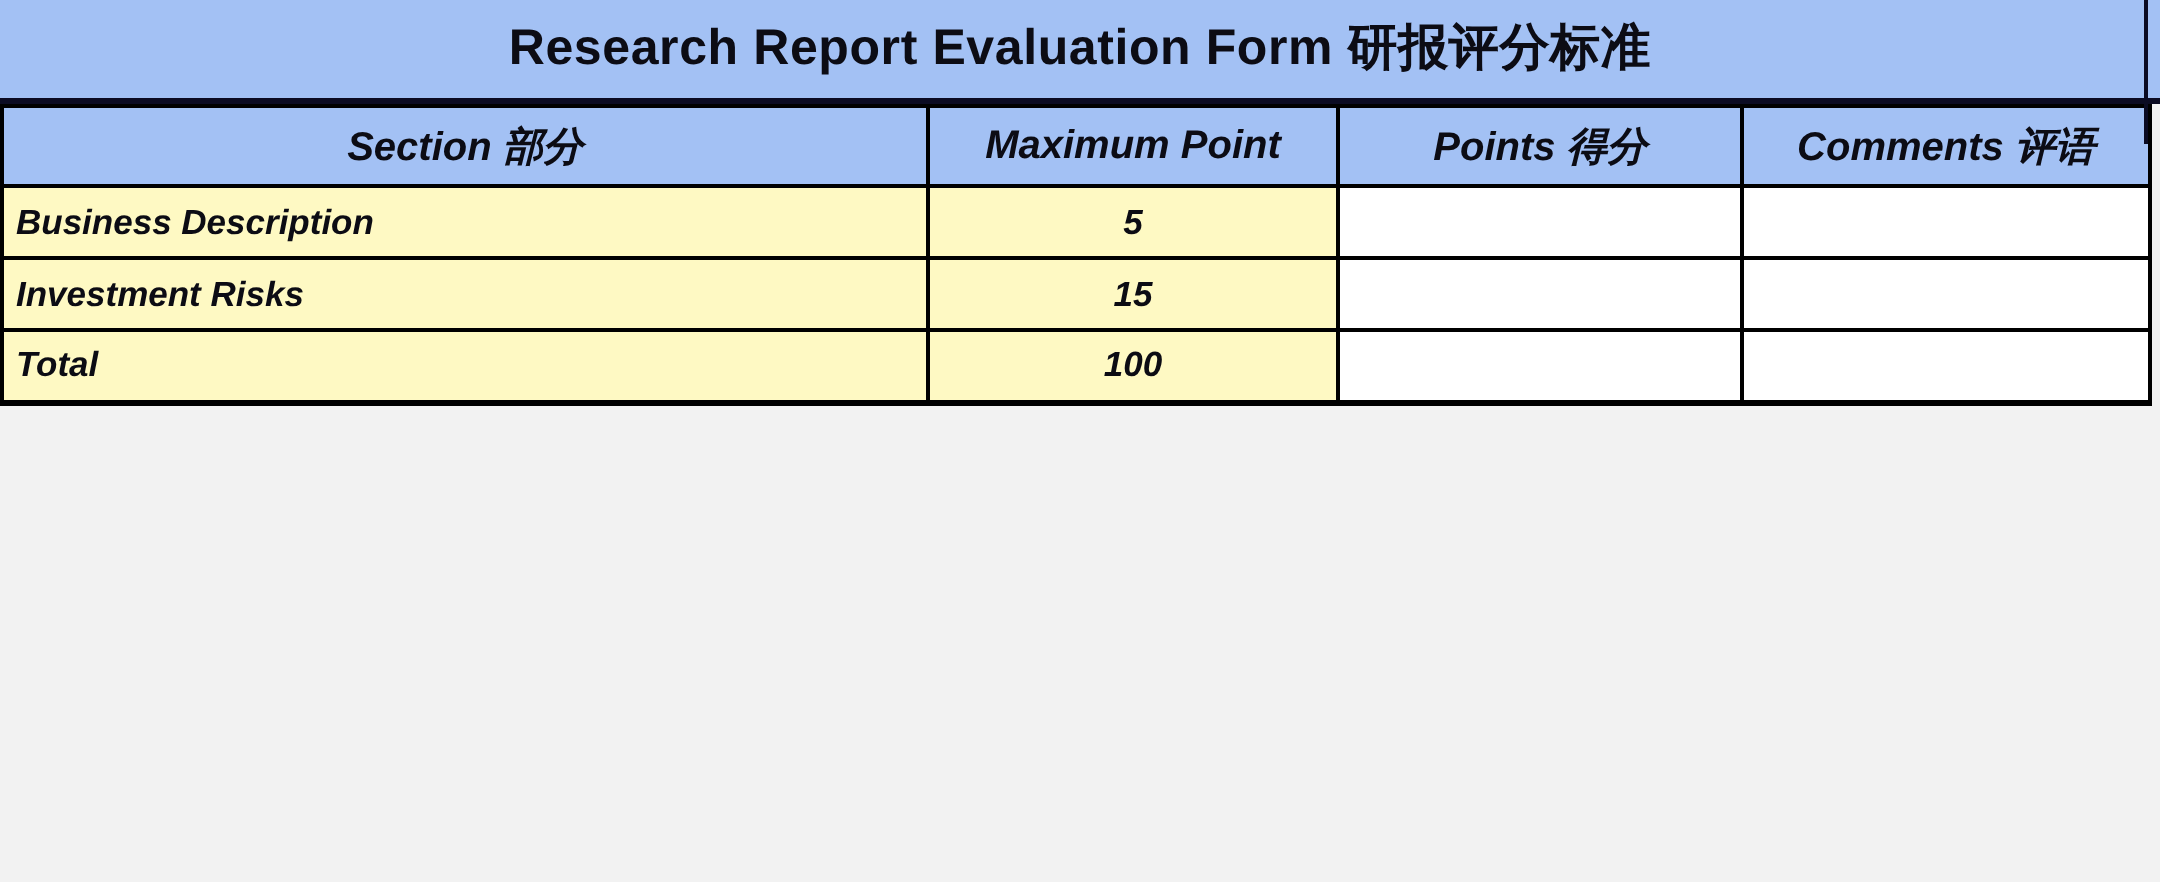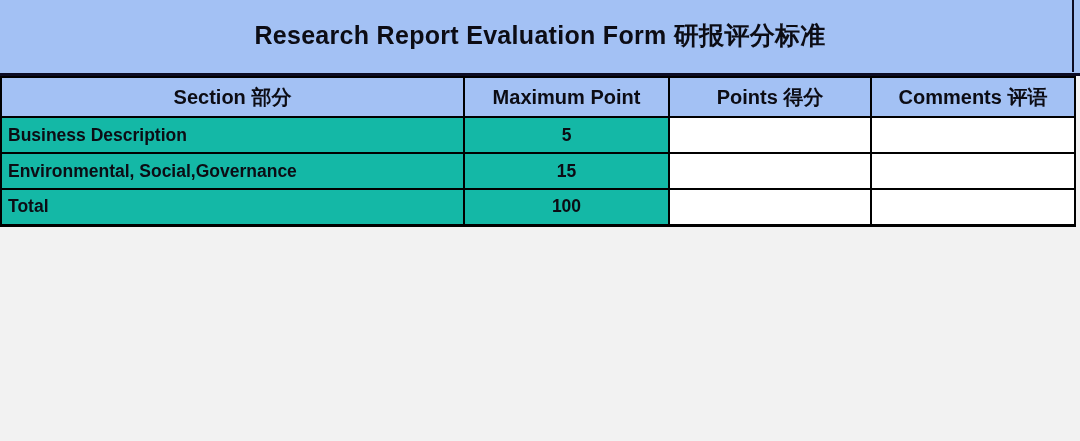--- a/index.html
+++ b/index.html
@@ -15,21 +15,21 @@
     overflow: hidden;
     font-family: "Liberation Sans", sans-serif;
     font-weight: bold;
     color: #0c0c14;
   }
   
   .title-bar {
     position: relative;
     box-sizing: border-box;
     width: 1080px;
-    height: 76px;
+    height: 52px;
     background: #a3c1f4;
     border-bottom: 3px solid #0b0b22;
     display: flex;
     align-items: center;
     justify-content: center;
   }
   .title-bar .title {
     font-size: 25px;
     letter-spacing: 0.3px;
     padding-bottom: 2px;
@@ -40,21 +40,22 @@
     right: 6px;
     width: 2px;
     height: 72px;
     background: #0b0b22;
   }
   
   table.eval {
     border-collapse: collapse;
     table-layout: fixed;
     width: 1074px;
-    background: #14b8a6;
+    background: #fef9c3;
+    font-style: italic;
   }
   table.eval th,
   table.eval td {
     border: 2px solid #000000;
     box-sizing: border-box;
     overflow: hidden;
     white-space: nowrap;
   }
   table.eval th {
     background: #a3c1f4;
@@ -112,21 +113,21 @@
       </tr>
     </thead>
     <tbody>
       <tr>
         <td class="c-section">Business Description</td>
         <td class="c-num">5</td>
         <td class="c-blank"></td>
         <td class="c-blank"></td>
       </tr>
       <tr>
-        <td class="c-section">Environmental, Social,Governance</td>
+        <td class="c-section">Investment Risks</td>
         <td class="c-num">15</td>
         <td class="c-blank"></td>
         <td class="c-blank"></td>
       </tr>
       <tr>
         <td class="c-section">Total</td>
         <td class="c-num">100</td>
         <td class="c-blank"></td>
         <td class="c-blank"></td>
       </tr>

